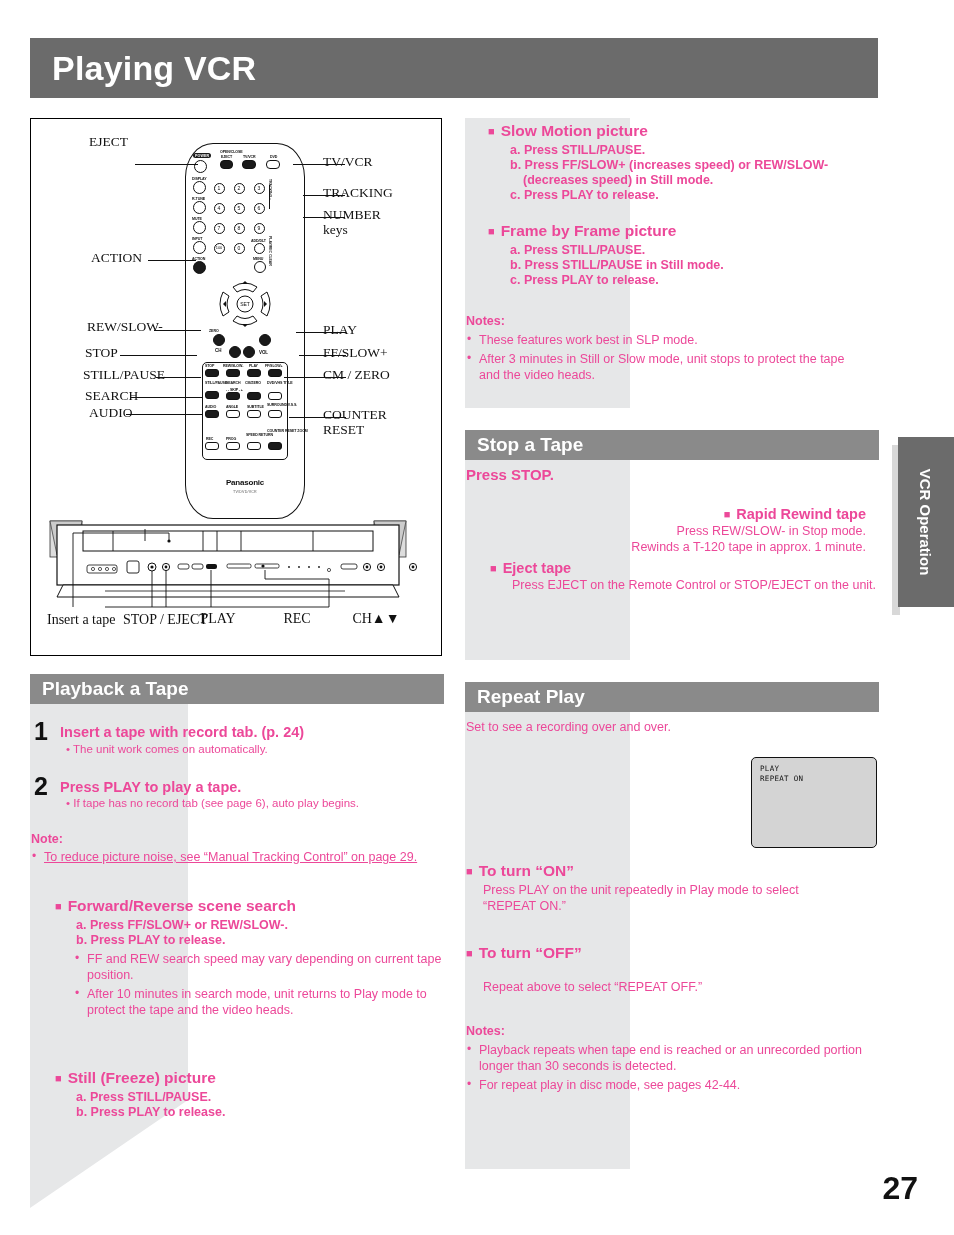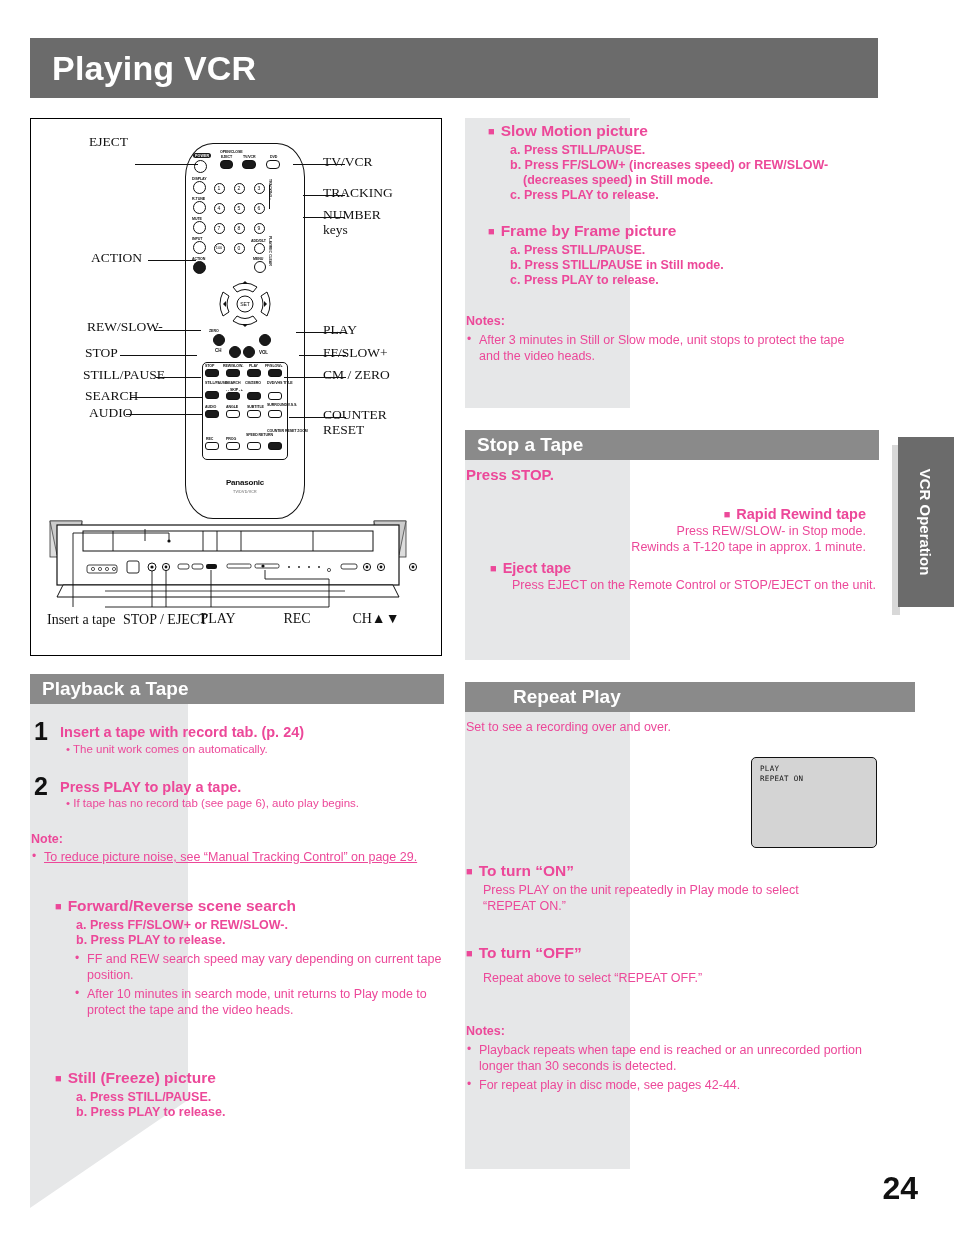--- a/index.html
+++ b/index.html
@@ -99,21 +99,21 @@
     align-items: center;
   }
   .section-bar .section-title {
     color: #ffffff;
     font-size: 19px;
     font-weight: bold;
     padding-left: 12px;
   }
   #bar-playback { left: 30px; top: 674px; width: 414px; }
   #bar-stop     { left: 465px; top: 430px; width: 414px; }
-  #bar-repeat   { left: 465px; top: 682px; width: 414px; padding-left: 36px; }
+  #bar-repeat   { left: 465px; top: 682px; width: 414px; }
 
   
   .diagram-box {
     position: absolute;
     left: 30px; top: 118px;
     width: 412px; height: 538px;
     border: 1.5px solid #000;
     background: #fff;
     box-sizing: border-box;
   }
@@ -556,20 +556,21 @@
   <div class="sub" style="margin-top:3px; margin-left:22px;">
     <div>a. Press STILL/PAUSE.</div>
     <div>b. Press STILL/PAUSE in Still mode.</div>
     <div>c. Press PLAY to release.</div>
   </div>
 </div>
 
 <div class="txt" style="left:466px; top:314px; width:400px;">
   <div class="notes-head">Notes:</div>
   <div class="bullet-list" style="margin-top:4px;">
+    <div class="li">These features work best in SLP mode.</div>
     <div class="li">After 3 minutes in Still or Slow mode, unit stops to protect the tape and the video heads.</div>
   </div>
 </div>
 
 <div class="section-bar" id="bar-stop">
   <span class="section-title">Stop a Tape</span>
 </div>
 <div class="txt" style="left:466px; top:466px; width:400px;">
   <div style="font-size:15px; font-weight:bold;">Press STOP.</div>
 
@@ -646,26 +647,26 @@
 <div class="txt" style="left:466px; top:862px; width:400px;">
   <div class="heading-sq sq">To turn “ON”</div>
   <div class="plain" style="margin-top:2px; margin-left:17px;">
     <div>Press PLAY on the unit repeatedly in Play mode to select</div>
     <div>“REPEAT ON.”</div>
   </div>
 </div>
 
 <div class="txt" style="left:466px; top:944px; width:400px;">
   <div class="heading-sq sq">To turn “OFF”</div>
-  <div class="plain" style="margin-top:8px; margin-left:17px;">
+  <div class="plain" style="margin-top:17px; margin-left:17px;">
     <div>Repeat above to select “REPEAT OFF.”</div>
   </div>
 </div>
 
 <div class="txt" style="left:466px; top:1024px; width:400px;">
   <div class="notes-head">Notes:</div>
   <div class="bullet-list" style="margin-top:4px;">
     <div class="li">Playback repeats when tape end is reached or an unrecorded portion longer than 30 seconds is detected.</div>
     <div class="li">For repeat play in disc mode, see pages 42-44.</div>
   </div>
 </div>
 
-<div class="page-num">24</div>
+<div class="page-num">27</div>
 
 </body></html>

